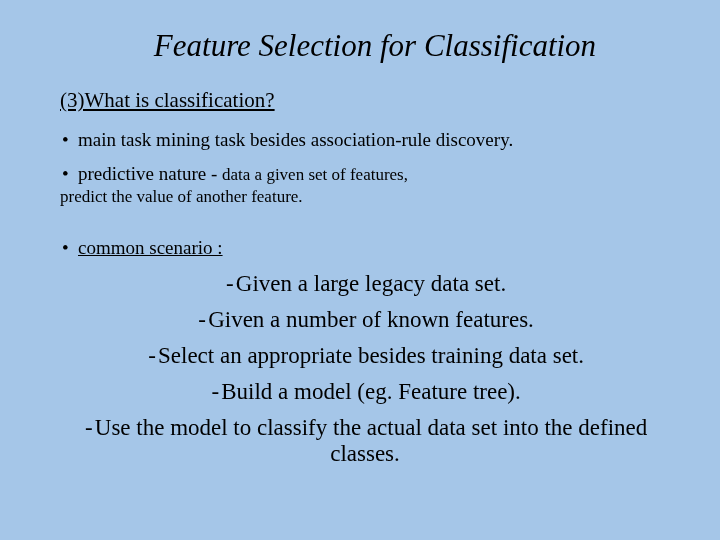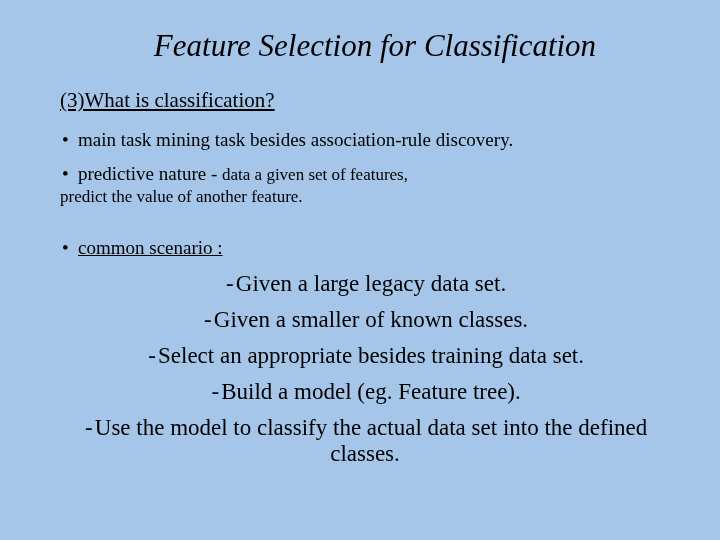--- a/index.html
+++ b/index.html
@@ -80,21 +80,21 @@
 
 <div class="bullet-row">
   <span class="bullet-dot">•</span>
   <span class="bullet-text underline">common scenario  :</span>
 </div>
 
 <div class="sub-row">
   <span class="sub-dash">-</span><span>Given a large legacy data set.</span>
 </div>
 <div class="sub-row">
-  <span class="sub-dash">-</span><span>Given a smaller of known classes.</span>
+  <span class="sub-dash">-</span><span>Given a number of known features.</span>
 </div>
 <div class="sub-row">
   <span class="sub-dash">-</span><span>Select an appropriate besides training data set.</span>
 </div>
 <div class="sub-row">
   <span class="sub-dash">-</span><span>Build a model (eg. Feature tree).</span>
 </div>
 <div class="sub-row">
   <span class="sub-dash">-</span><span>Use the model to classify the actual data set into the defined classes.</span>
 </div>

